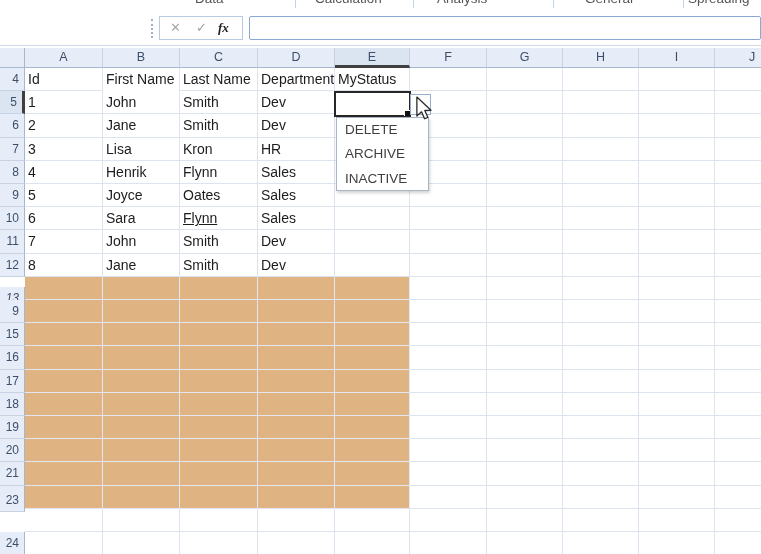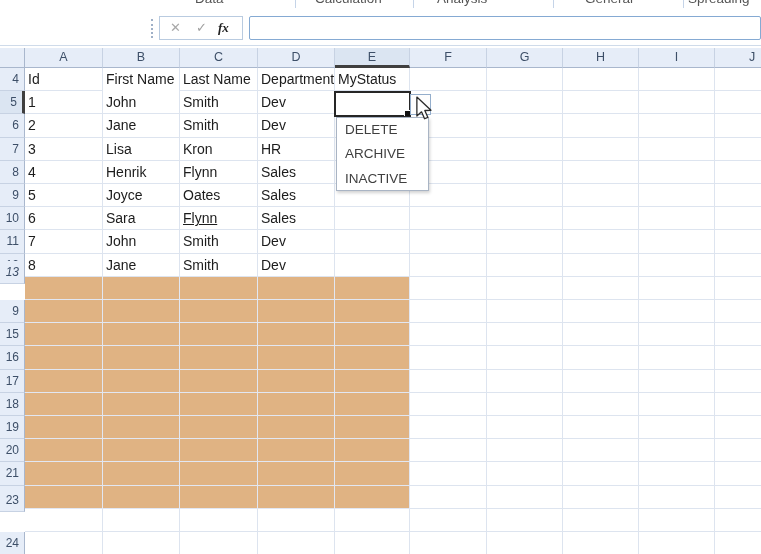--- a/index.html
+++ b/index.html
@@ -106,21 +106,21 @@
   <div id="row-headers">
       <div class="rowhdr" style="top: 20px; height: 23.2px; line-height: 23.2px;">4</div>
       <div class="rowhdr sel" style="top: 43.2px; height: 23.2px; line-height: 23.2px;">5</div>
       <div class="rowhdr" style="top: 66.4px; height: 23.2px; line-height: 23.2px;">6</div>
       <div class="rowhdr" style="top: 89.6px; height: 23.2px; line-height: 23.2px;">7</div>
       <div class="rowhdr" style="top: 112.8px; height: 23.2px; line-height: 23.2px;">8</div>
       <div class="rowhdr" style="top: 136px; height: 23.2px; line-height: 23.2px;">9</div>
       <div class="rowhdr" style="top: 159.2px; height: 23.2px; line-height: 23.2px;">10</div>
       <div class="rowhdr" style="top: 182.4px; height: 23.2px; line-height: 23.2px;">11</div>
       <div class="rowhdr" style="top: 205.6px; height: 23.2px; line-height: 23.2px;">12</div>
-      <div class="rowhdr" style="top: 213px; height: 23.2px; line-height: 23.2px; font-style: italic;">13</div>
+      <div class="rowhdr" style="top: 239px; height: 23.2px; line-height: 23.2px; font-style: italic;">13</div>
       <div class="rowhdr" style="top: 252px; height: 23.2px; line-height: 23.2px;">9</div>
       <div class="rowhdr" style="top: 275.2px; height: 23.2px; line-height: 23.2px;">15</div>
       <div class="rowhdr" style="top: 298.4px; height: 23.2px; line-height: 23.2px;">16</div>
       <div class="rowhdr" style="top: 321.6px; height: 23.2px; line-height: 23.2px;">17</div>
       <div class="rowhdr" style="top: 344.8px; height: 23.2px; line-height: 23.2px;">18</div>
       <div class="rowhdr" style="top: 368px; height: 23.2px; line-height: 23.2px;">19</div>
       <div class="rowhdr" style="top: 391.2px; height: 23.2px; line-height: 23.2px;">20</div>
       <div class="rowhdr" style="top: 414.4px; height: 23.2px; line-height: 23.2px;">21</div>
       <div class="rowhdr" style="top: 437.6px; height: 23.2px; line-height: 23.2px;">22</div>
       <div class="rowhdr" style="top: 441px; height: 23.2px; line-height: 23.2px;">23</div>

